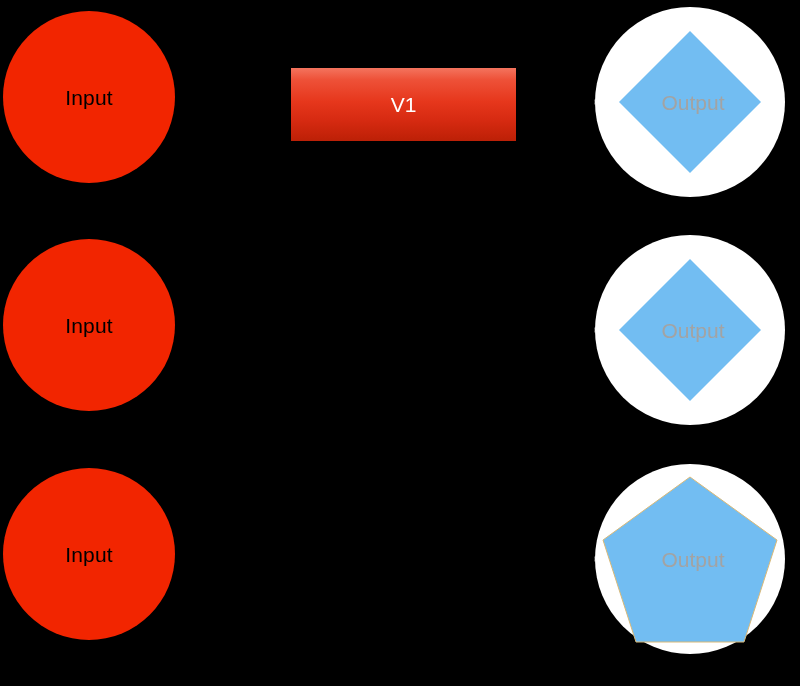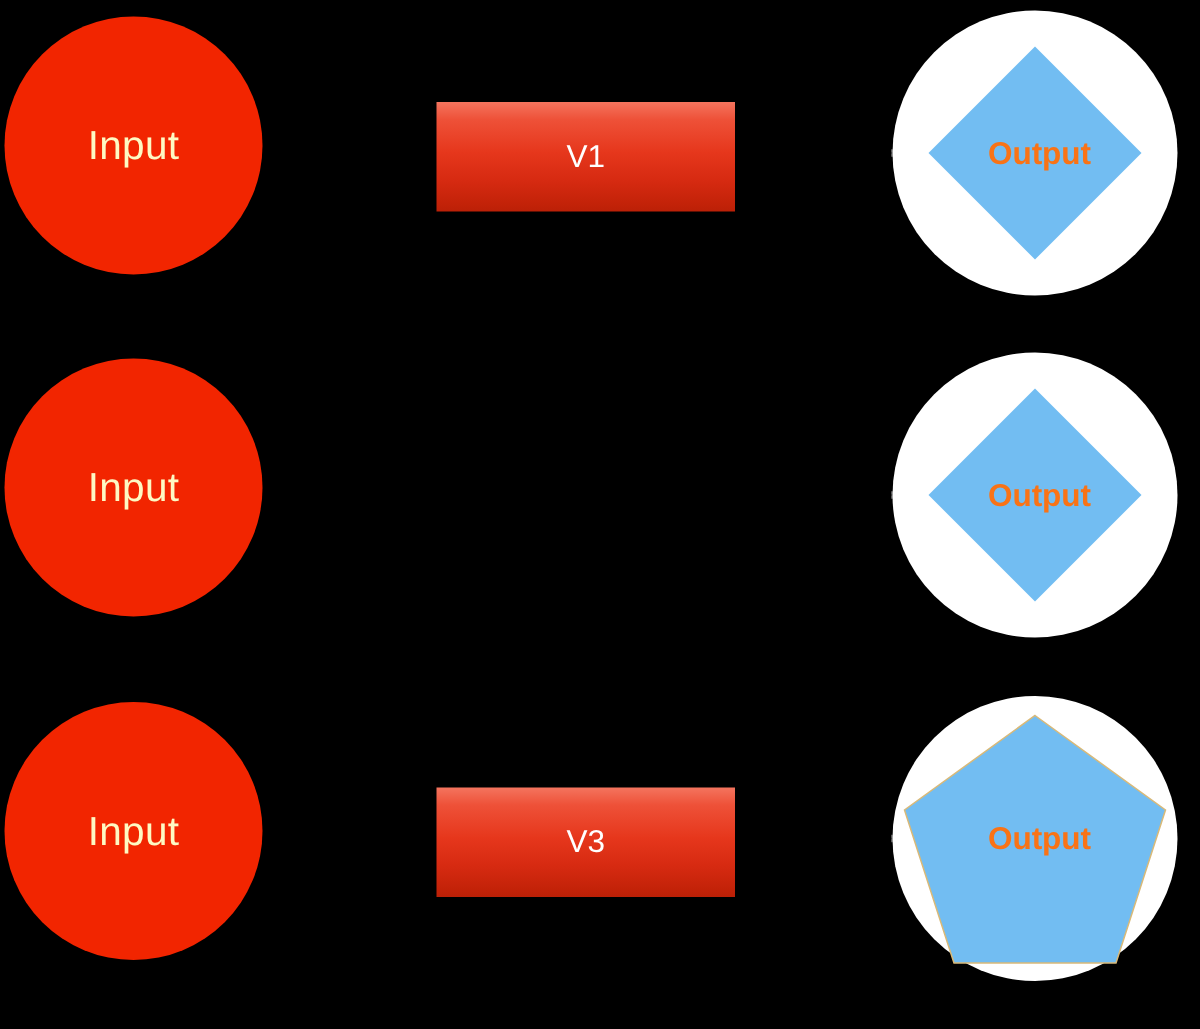--- a/index.html
+++ b/index.html
@@ -17,33 +17,33 @@
   
   .input-node{
     position:absolute;
     left:3px;top:11px;
     width:172px;height:172px;
     border-radius:50%;
     background:#F22500;
     display:flex;align-items:center;justify-content:center;
   }
   .input-label{
-    color:#fef9c3;
-    font-size:27px;
+    color:#000000;
+    font-size:21px;
     font-weight:400;
     letter-spacing:.2px;
     line-height:1;
     user-select:none;
   }
 
   
   .vbox{
     position:absolute;
     left:291px;top:68px;
-    width:199px;height:73px;
+    width:225px;height:73px;
     background:linear-gradient(to bottom,
         #F4745E 0%,
         #EE5138 16%,
         #E6371C 46%,
         #D62A11 72%,
         #C22208 94%,
         #BB2007 100%);
     box-shadow:0 1px 2px rgba(0,0,0,.45);
     display:flex;align-items:center;justify-content:center;
   }
@@ -68,23 +68,23 @@
   }
   .output-shape{
     position:absolute;
     left:-1px;top:-1px;
     width:192px;height:192px;
   }
   .output-label{
     position:absolute;
     left:0;top:0;width:190px;height:190px;
     display:flex;align-items:center;justify-content:center;
-    color:#f97316;
+    color:#a3a3a3;
     font-size:21px;
-    font-weight:700;
+    font-weight:400;
     line-height:1;
     user-select:none;
     padding-left:6px;
     box-sizing:border-box;
   }
 
   
   .arrow{
     position:absolute;
     left:592px;top:87px;
@@ -144,23 +144,20 @@
     </div>
 
   </div>
 
   <div class="row row-2">
 
     <div class="input-node">
       <span class="input-label">Input</span>
     </div>
 
-    <div class="vbox">
-      <span class="vbox-label">V3</span>
-    </div>
 
     <svg class="arrow" viewBox="0 0 40 30">
       <line x1="2" y1="15" x2="24" y2="15" stroke="#595959" stroke-width="5"></line>
       <line x1="2" y1="15" x2="24" y2="15" stroke="#3C3C3C" stroke-width="1"></line>
       <polygon points="20,7 36,15 20,23" fill="#595959" stroke="#3C3C3C" stroke-width="1"></polygon>
     </svg>
 
     <div class="output-node">
       <div class="output-disc"></div>
       <svg class="output-shape" viewBox="0 0 192 192">

